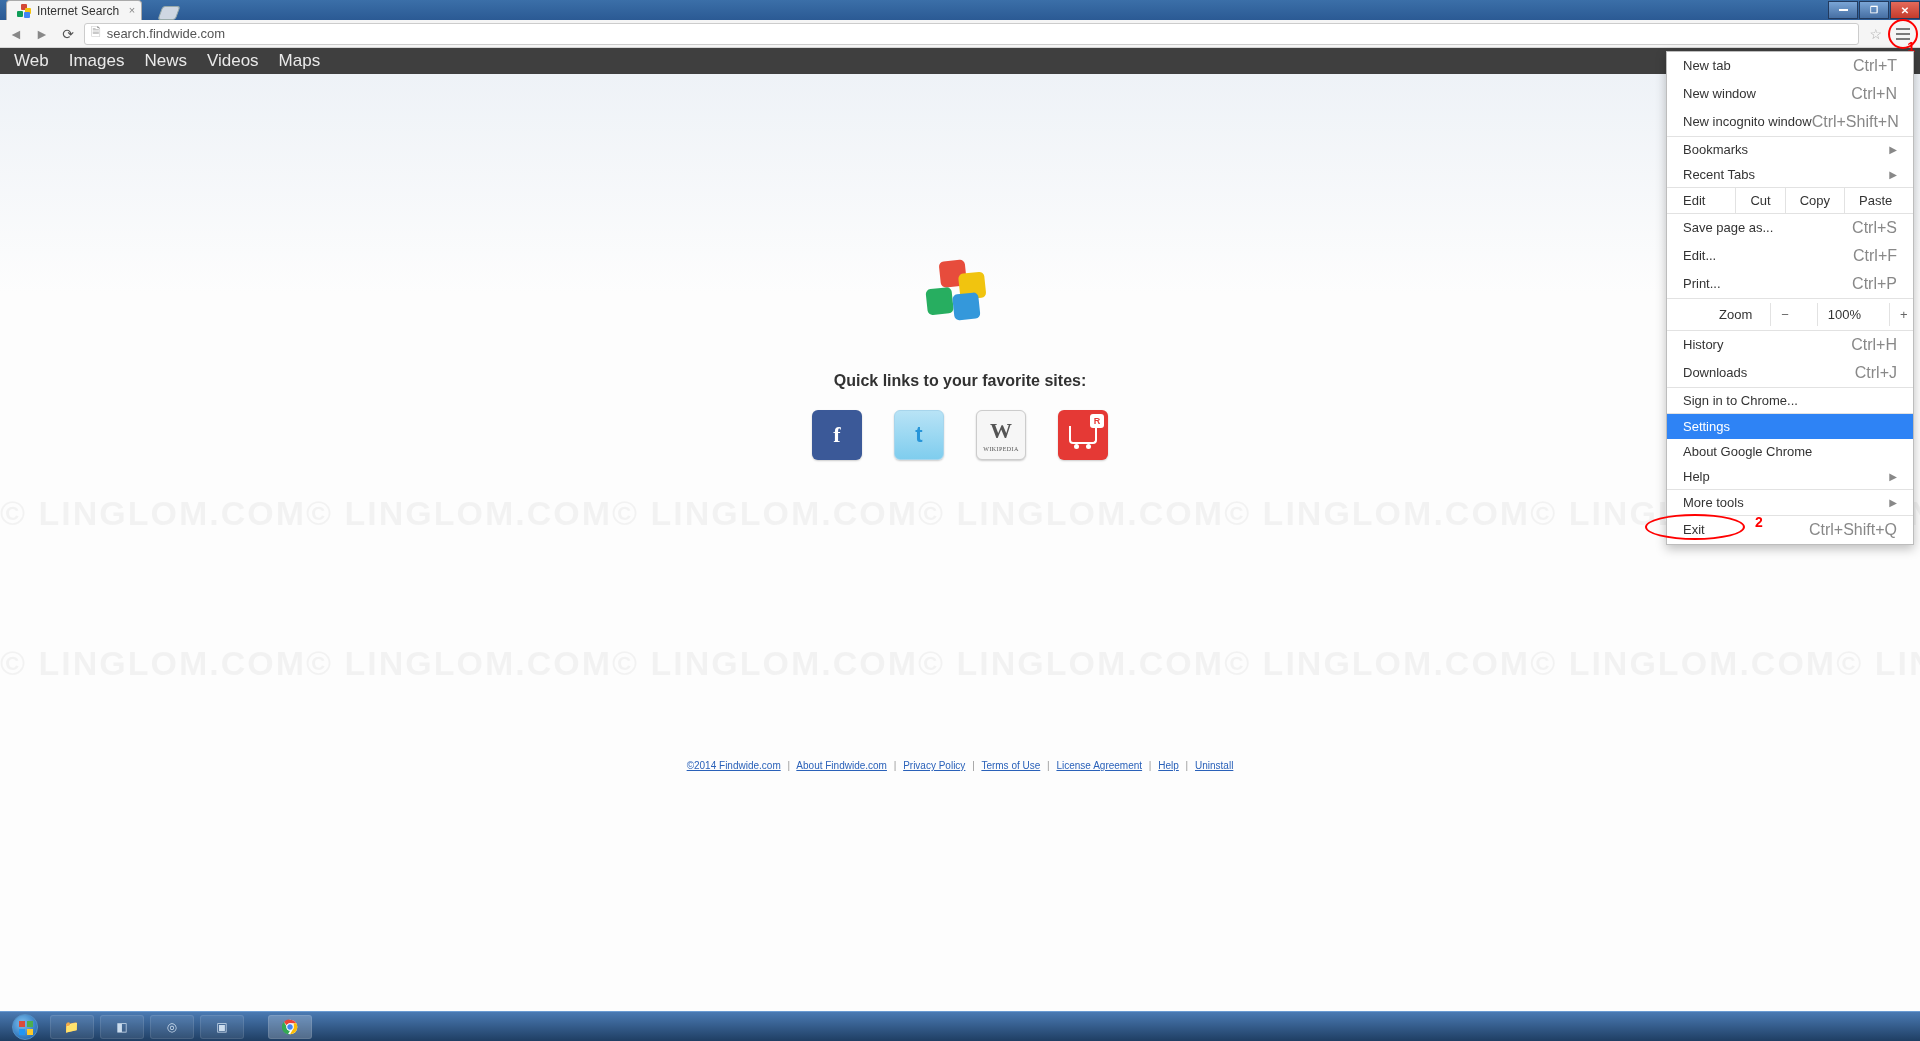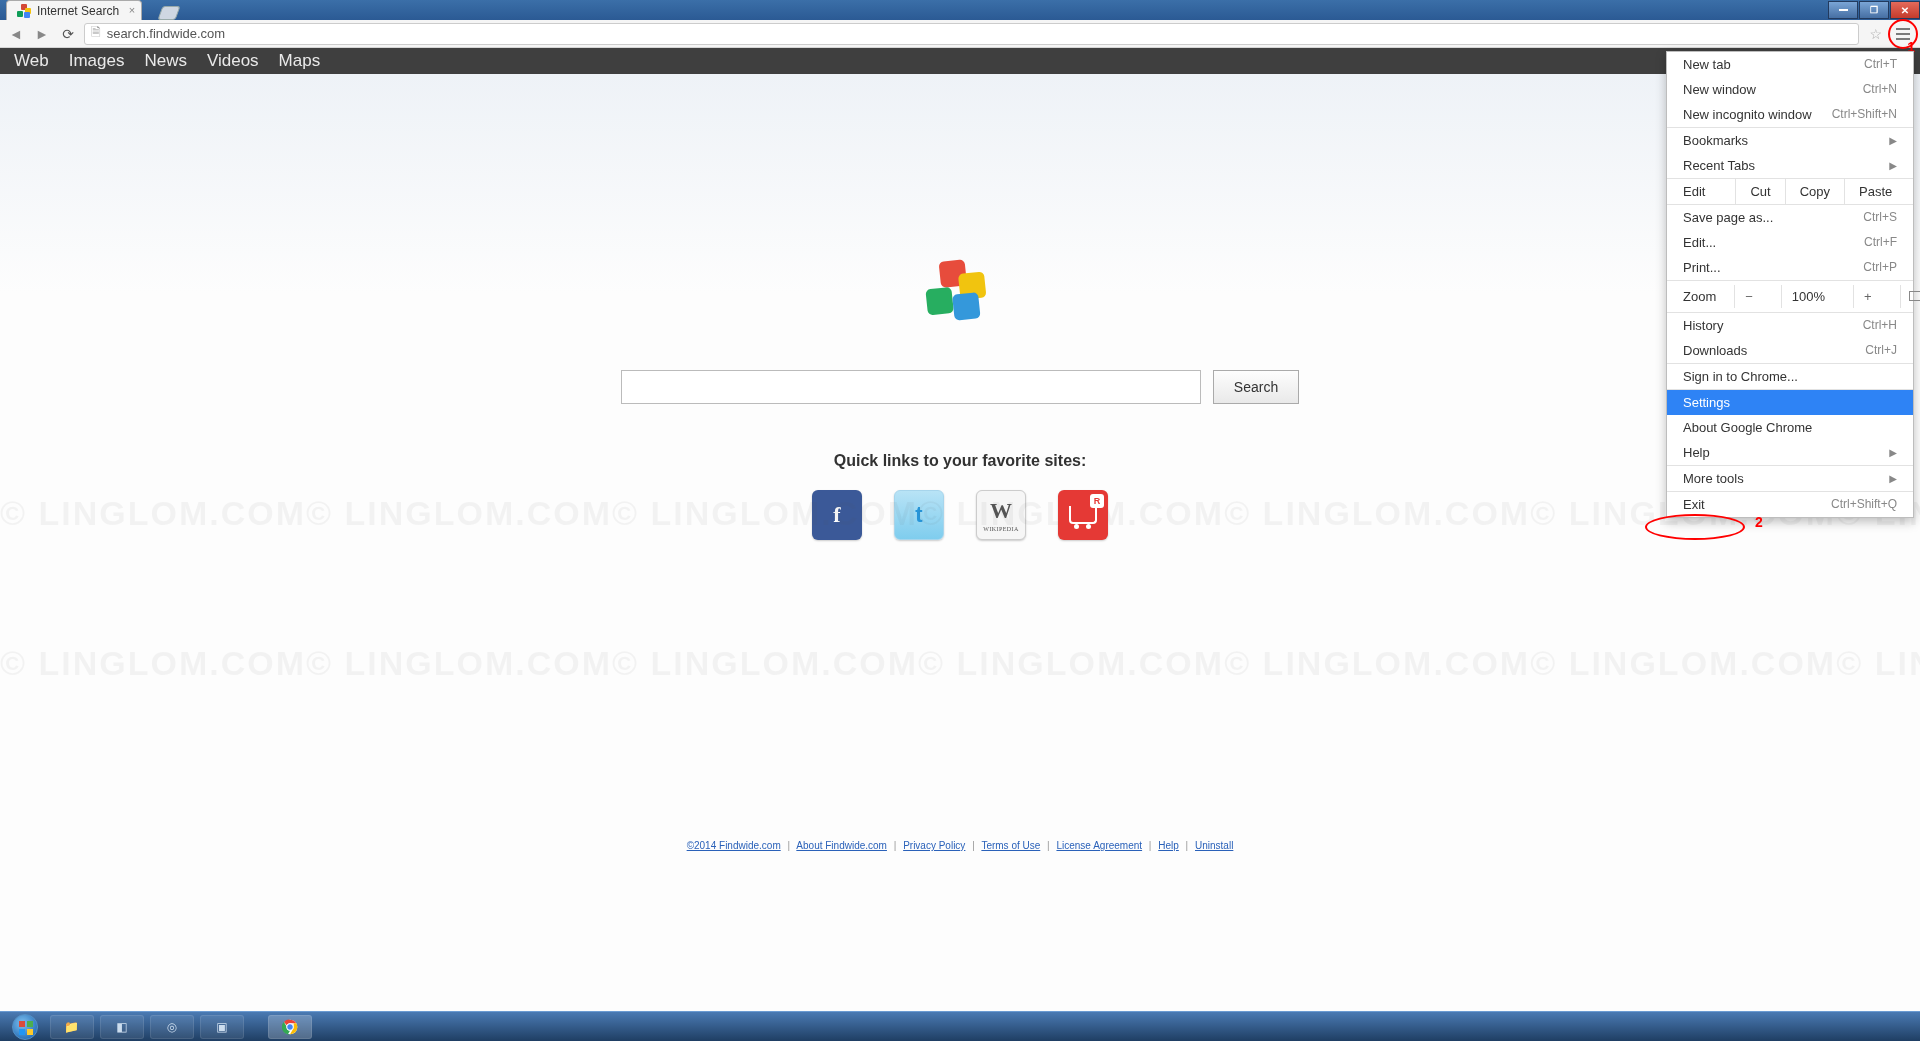--- a/index.html
+++ b/index.html
@@ -137,35 +137,35 @@
   color: #333;
   z-index: 100;
 }
 .chrome-menu .mi {
   display: flex;
   justify-content: space-between;
   align-items: center;
   padding: 5px 16px;
   white-space: nowrap;
 }
-.chrome-menu .mi .sc { color: #888; font-size: 12px; }
+.chrome-menu .mi .sc { color: #888; font-size: 16px; }
 .chrome-menu .mi .arrow { color: #888; font-size: 10px; }
 .chrome-menu .sep { height: 1px; background: #e2e2e2; }
 .chrome-menu .mi.sel {
   background: #2e83f5;
   color: #fff;
 }
 .mi-row {
   display: flex; align-items: center;
 }
 .mi-row .mi { flex: none; }
 .mi-row .mi.edit-label { padding-right: 30px; }
 .mi-row .mi.ccp { border-left: 1px solid #e2e2e2; padding: 5px 14px; }
 .mi-zoom {
-  display: flex; align-items: center; padding: 4px 12px 4px 16px; gap: 18px;
+  display: flex; align-items: center; padding: 4px 12px 4px 16px; gap: 18px; margin-left: 36px;
 }
 .mi-zoom .label { flex: 1; }
 .mi-zoom .zctl { border-left: 1px solid #e2e2e2; padding: 4px 10px; color: #666; font-size: 13px; }
 .mi-zoom .fs { border-left: 1px solid #e2e2e2; padding: 4px 8px; color: #666; }
 .fs-icon { width:14px; height:10px; border: 1.5px solid #888; display:inline-block; }
 .annot-ellipse-2 {
   position: absolute;
   left: -22px; top: 462px;
   width: 100px; height: 26px;
   border: 2px solid #ff0000;
@@ -437,24 +437,20 @@
 
   <div class="logo-wrap">
     <div class="logo">
       <div class="sq r"></div>
         <div class="sq g"></div>
         <div class="sq y"></div>
         <div class="sq b"></div>
     </div>
   </div>
 
-  <div class="search-row">
-    <input class="search-field" type="text" value="" style="">
-    <button class="search-btn">Search</button>
-  </div>
 
   <div class="ql-label">Quick links to your favorite sites:</div>
 
   <div class="ql-icons">
     <div class="ql-icon fb">
         <span>f</span>
       </div>
     <div class="ql-icon tw">
         <span>t</span>
       </div>

